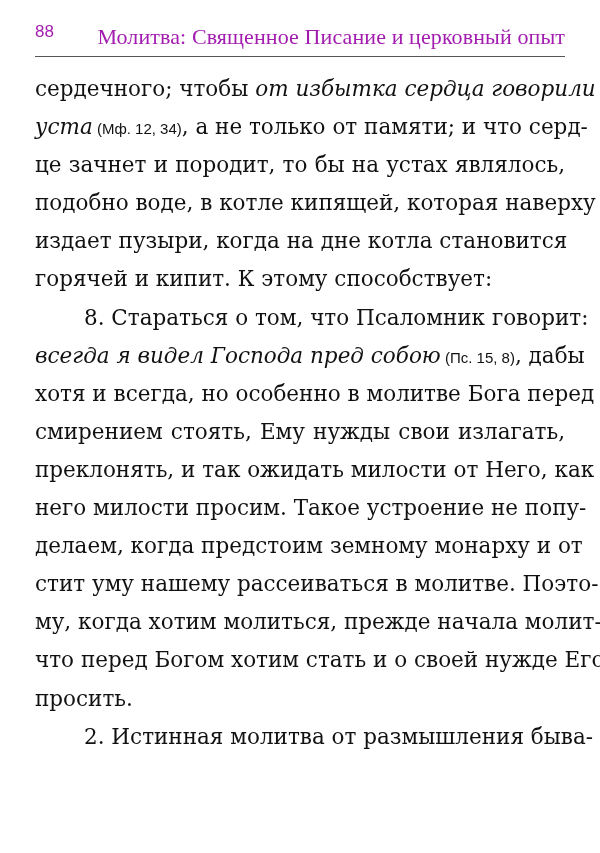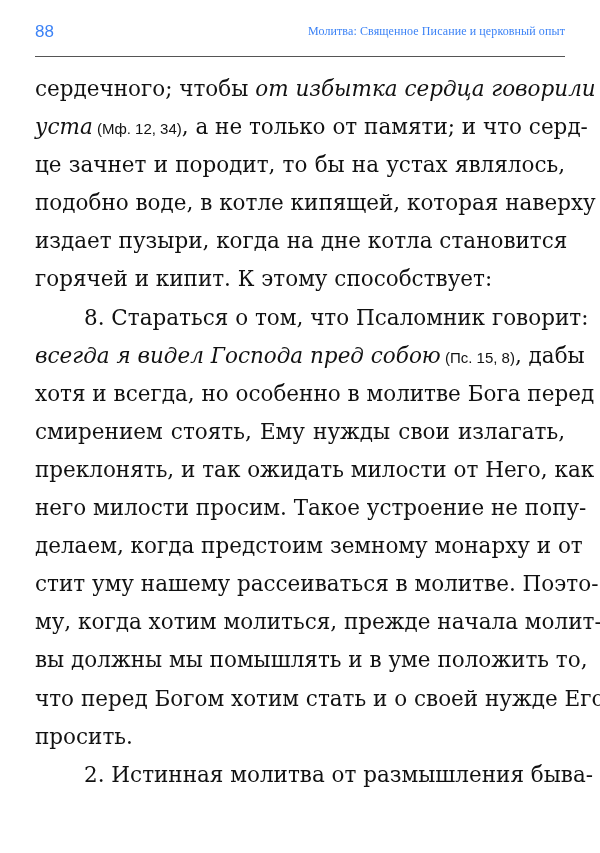--- a/index.html
+++ b/index.html
@@ -1,20 +1,20 @@
 <!DOCTYPE html>
 <html><head>
   <meta charset="utf-8">
   <style>
     html, body { margin: 0; padding: 0; background: #ffffff; }
     body { width: 600px; height: 853px; overflow: hidden; position: relative; color: #111; }
     .header { position: absolute; left: 35px; top: 22px; width: 530px; height: 24px;
-      font-family: "Liberation Serif", serif; font-size: 17px; color: #3b82f6; }
+      font-family: "Liberation Serif", serif; font-size: 17px; color: #a21caf; }
     .page-num { position: absolute; left: 0; top: 0; font-family: "Liberation Sans", sans-serif; font-size: 17px; }
-    .running-title { position: absolute; right: 0; top: 2px; font-size: 12px; letter-spacing: 0.1px; }
+    .running-title { position: absolute; right: 0; top: 2px; font-size: 22px; letter-spacing: 0.1px; }
     .rule { position: absolute; left: 35px; top: 56px; width: 530px; height: 0; border-top: 1px solid #555; }
     .body { position: absolute; left: 35px; top: 70px; width: 530px;
       font-family: "DejaVu Serif", serif; font-size: 21.5px; line-height: 38.1px; color: #111; }
     .line { display: block; white-space: nowrap; text-align: justify; text-align-last: justify; height: 38.1px; }
     .line.last { text-align-last: left; }
     .indent { padding-left: 49px; }
     .it { font-style: italic; }
     .ref { font-family: "Liberation Sans", sans-serif; font-size: 15px; }
   </style>
 </head>
@@ -35,17 +35,16 @@
     <span class="line last"><span>горячей и кипит. К этому способствует:</span></span>
     <span class="line indent"><span>8. Стараться о том, что Псаломник говорит:</span></span>
     <span class="line"><span class="it">всегда я видел Господа пред собою</span><span class="ref"> (Пс. 15, 8)</span><span>, дабы</span></span>
     <span class="line"><span>хотя и всегда, но особенно в молитве Бога перед</span></span>
     <span class="line"><span>смирением стоять, Ему нужды свои излагать,</span></span>
     <span class="line"><span>преклонять, и так ожидать милости от Него, как</span></span>
     <span class="line"><span>него милости просим. Такое устроение не попу-</span></span>
     <span class="line"><span>делаем, когда предстоим земному монарху и от</span></span>
     <span class="line"><span>стит уму нашему рассеиваться в молитве. Поэто-</span></span>
     <span class="line"><span>му, когда хотим молиться, прежде начала молит-</span></span>
-    <span class="line"><span>вы должны мы помышлять и в уме положить то,</span></span>
     <span class="line"><span>что перед Богом хотим стать и о своей нужде Его</span></span>
     <span class="line last"><span>просить.</span></span>
     <span class="line indent"><span>2. Истинная молитва от размышления быва-</span></span>
   </div>
 
 </body></html>

